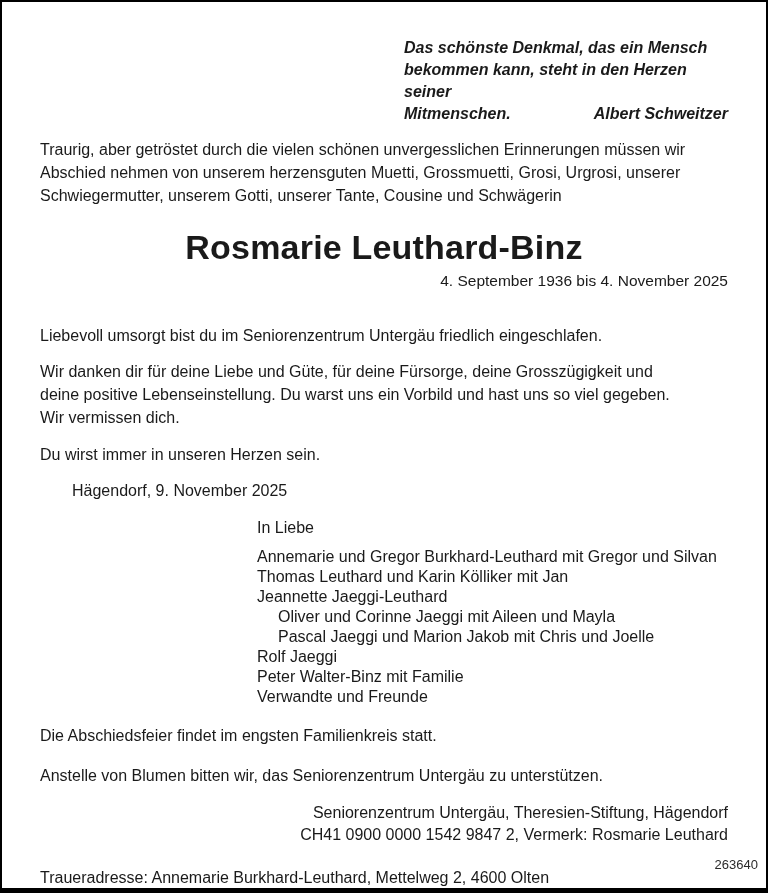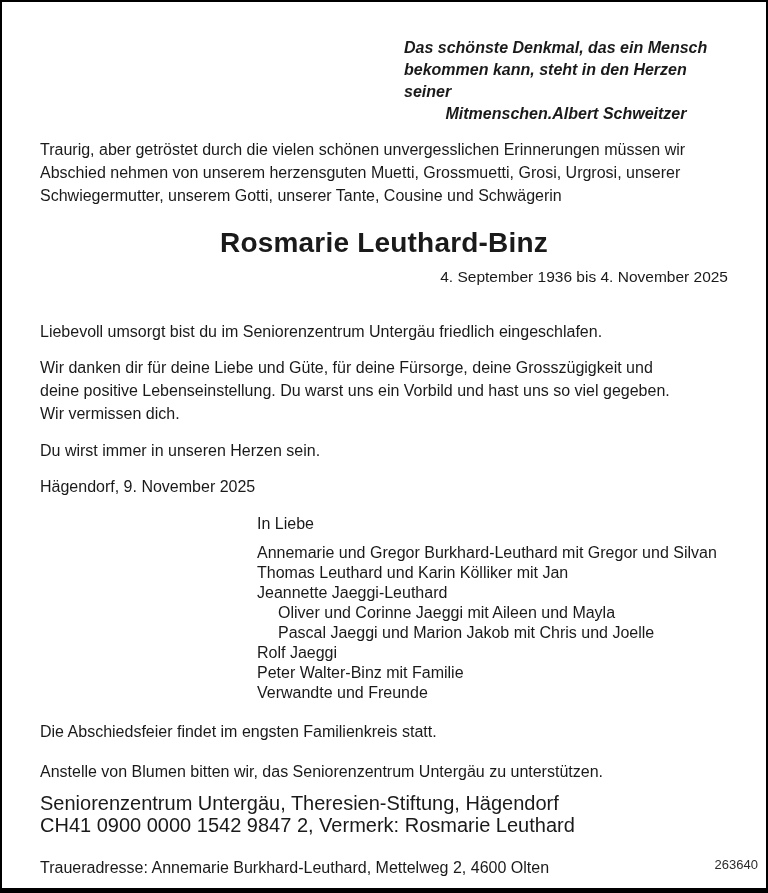--- a/index.html
+++ b/index.html
@@ -30,74 +30,75 @@
     .quote {
       width: 324px;
       margin-left: auto;
       font-style: italic;
       font-weight: 600;
       font-size: 16px;
       line-height: 22px;
     }
     .quote-last-line {
       display: flex;
-      justify-content: center;
+      justify-content: space-between;
       align-items: baseline;
     }
 
     .intro {
       margin-top: 13px;
       font-size: 16px;
       line-height: 23px;
     }
 
     .deceased-name {
       text-align: center;
-      font-size: 28px;
+      font-size: 34px;
       line-height: 34px;
       font-weight: bold;
       letter-spacing: 0.2px;
     }
     .life-dates {
       margin-top: 8px;
       text-align: right;
       font-size: 15.5px;
       line-height: 18px;
     }
 
     .para {
       font-size: 16px;
       line-height: 23px;
     }
     .p-passing  { margin-top: 34px; }
     .p-thanks   { margin-top: 13px; }
     .p-hearts   { margin-top: 14px; }
-    .dateline   { margin-top: 13px; }
+    .dateline   { margin-top: 13px; margin-left: 32px; }
 
     .mourners {
       margin-left: 217px;
       font-size: 16px;
     }
     .mourners-heading {
       margin-top: 16px;
       line-height: 20px;
     }
     .mourners-list {
       margin-top: 9px;
       line-height: 20px;
     }
     .mourner-row { line-height: 20px; }
     .mourner-row.indent { padding-left: 21px; }
 
     .ceremony  { margin-top: 17px; }
     .donations { margin-top: 17px; }
     .recipient-block {
-      margin-top: 9px;
-      font-size: 20px;
+      margin-top: 15px;
+      font-size: 16px;
       line-height: 22px;
+      text-align: right;
     }
     .address { margin-top: 20px; }
 
     .ref-number {
       position: absolute;
       right: 8px;
       bottom: 18px;
       font-size: 13px;
       line-height: 10px;
       color: #2a2a2a;

